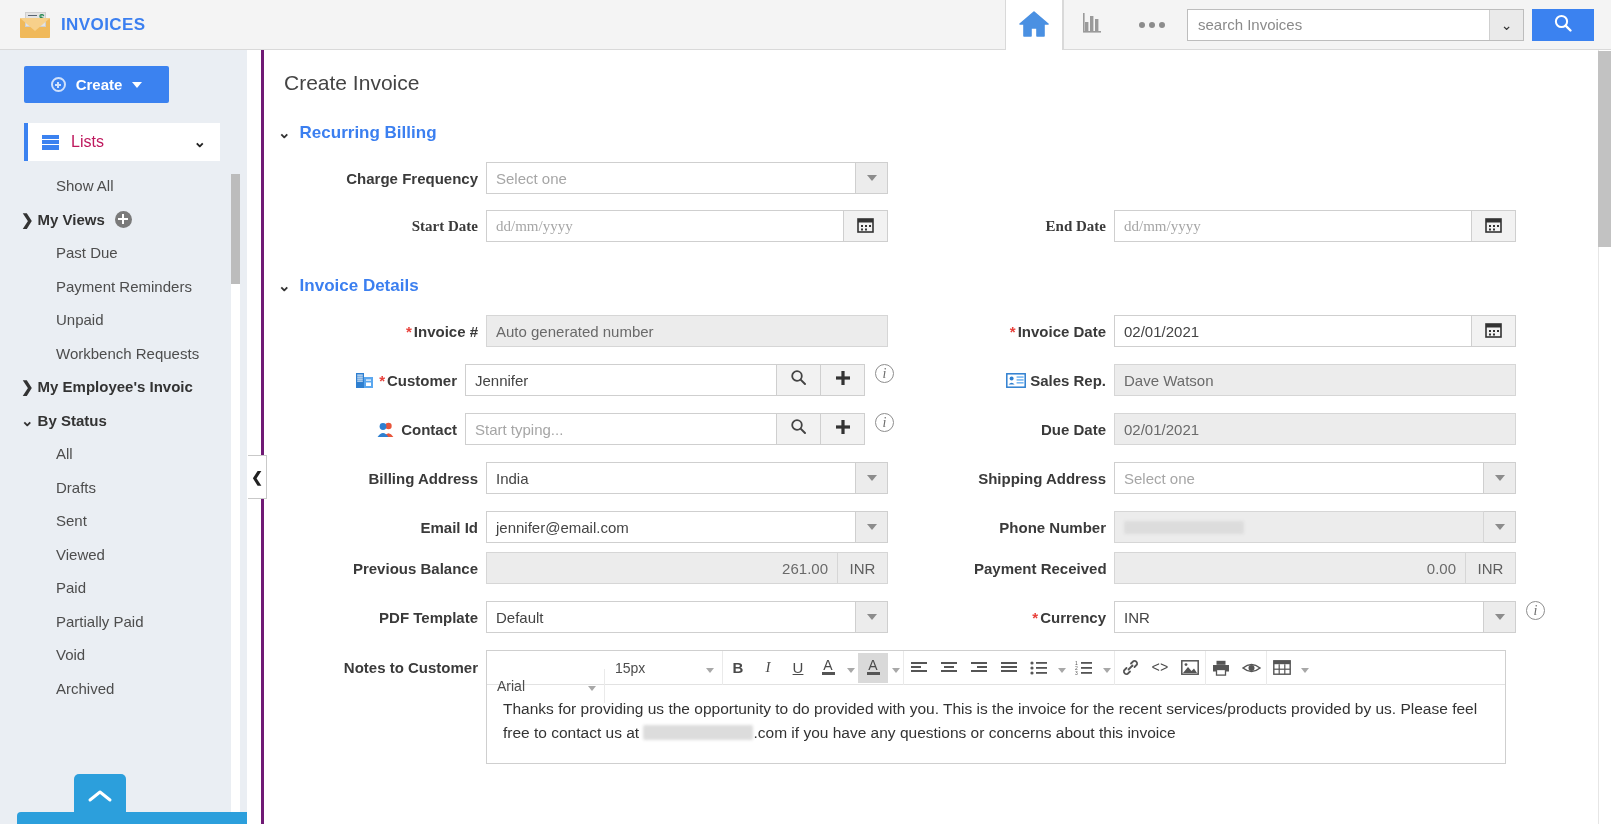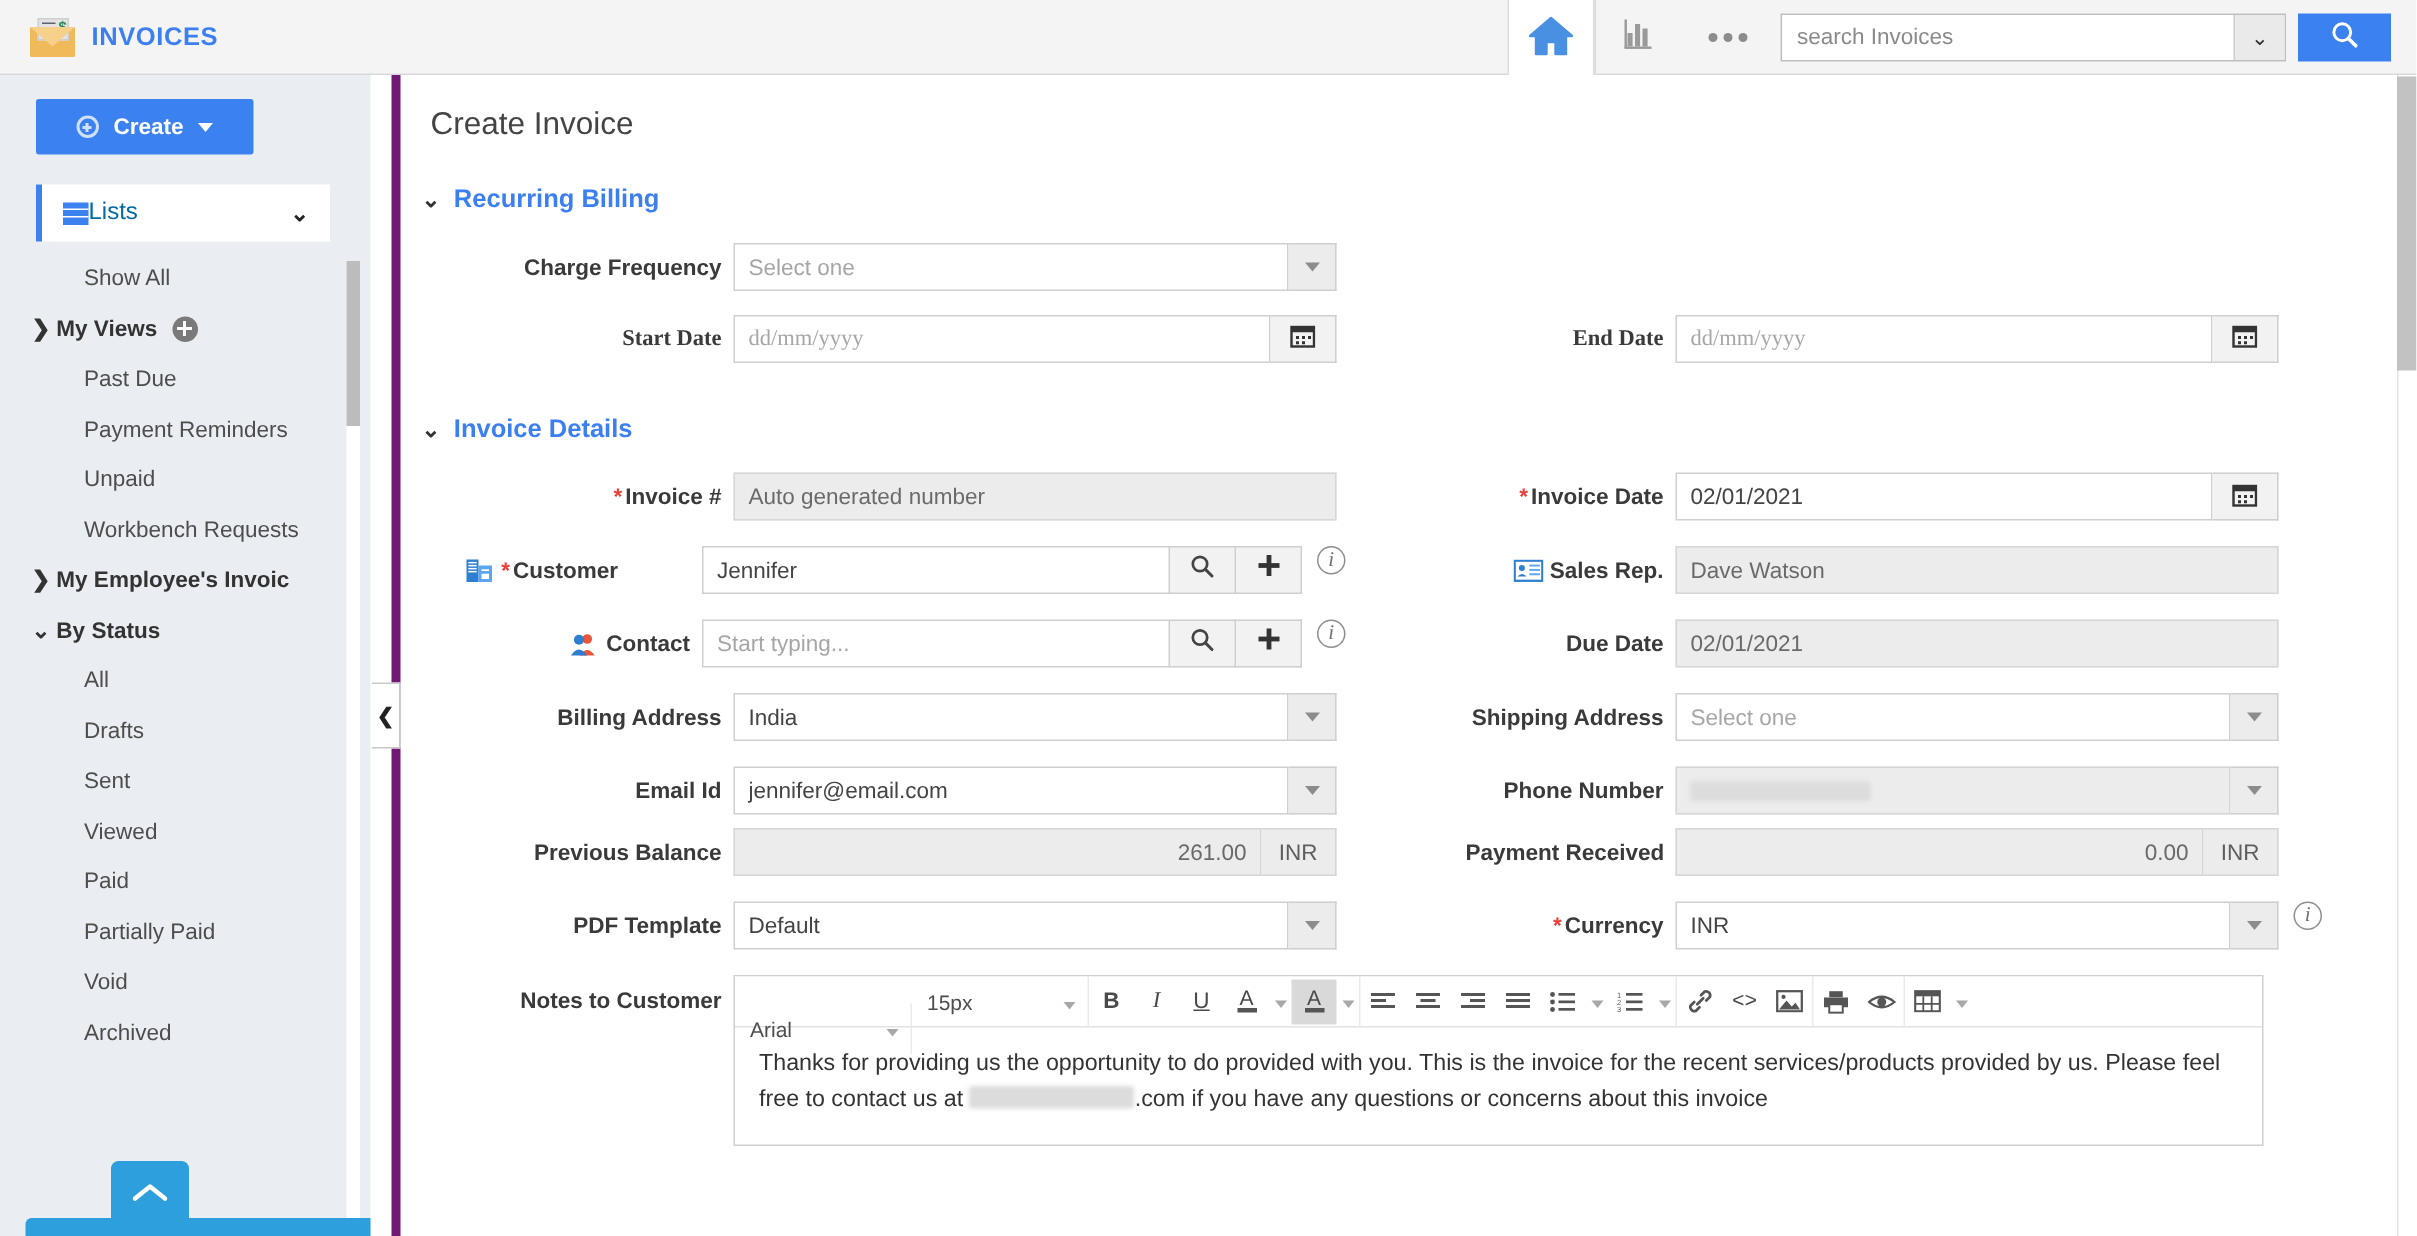--- a/index.html
+++ b/index.html
@@ -104,21 +104,21 @@
   }
   .grid-icon {
     width:17px; height:15px; background:#3b82f0; position:relative; flex:none;
   }
   .grid-icon::before{
     content:""; position:absolute; left:0; top:4px; width:17px; height:1.5px; background:#fff;
   }
   .grid-icon::after{
     content:""; position:absolute; left:0; top:9px; width:17px; height:1.5px; background:#fff;
   }
-  .lists-label { color:#0369a1; font-size:16px; }
+  .lists-label { color:#be185d; font-size:16px; margin-left:12px; }
   .lists-chev { margin-left:auto; margin-right:14px; font-weight:bold; font-size:15px; color:#222; }
 
   .nav { margin-top:8px; }
   .nav-row {
     display:flex; align-items:center; padding:7px 0 7px 24px;
     font-size:15px; color:#4d4d4d; cursor:pointer; line-height:1.3;
   }
   .nav-row.indent-1 { padding-left:56px; }
   .nav-row.group { color:#333; font-weight:bold; padding-left:38px; }
   .nav-row.group .arw { margin-left:-17px; margin-right:4px; font-weight:bold; }
@@ -151,21 +151,21 @@
   .collapse-handle {
     position:absolute; left:248px; top:455px; width:19px; height:44px;
     background:#fff; border:1px solid #c9c9c9; border-left:none;
     display:flex; align-items:center; justify-content:center;
     font-weight:bold; font-size:14px; color:#222; cursor:pointer; z-index:5;
   }
 
   
   .main {
     position:absolute; left:261px; top:50px; width:1337px; height:774px;
-    background:#fff; border-left:6px solid #701a75; overflow:hidden;
+    background:#fff; border-left:3px solid #701a75; overflow:hidden;
   }
   .page-title { margin:21px 0 0 20px; font-size:21px; color:#444; }
 
   .section-head {
     display:flex; align-items:center; gap:9px; margin:28px 0 0 14px;
     color:#3b7ff0; font-size:17px; font-weight:bold; cursor:pointer;
   }
   .chev { color:#333; font-weight:bold; font-size:15px; }
 
   .row { display:flex; align-items:center; margin-top:15px; }
@@ -513,21 +513,21 @@
             <rect x="2.2" y="6.6" width="5.6" height="1" fill="#fff"></rect>
             <rect x="2.2" y="8.6" width="5.6" height="1" fill="#fff"></rect>
             <rect x="11" y="7.5" width="5" height="1.2" fill="#fff"></rect>
             <rect x="11" y="10.5" width="5" height="3.5" fill="#fff"></rect>
           </svg>
         </span>
         <span class="req">*</span>
           <span>Customer</span>
       </div>
       <div class="fld">
-        <div class="inp" style="width:312px;margin-left:48px;">Jennifer</div>
+        <div class="inp" style="width:312px;">Jennifer</div>
         <div class="sq-btn">
           <span>
             <svg width="17" height="17" viewBox="0 0 17 17">
                 <circle cx="7" cy="7" r="4.8" fill="none" stroke="#444" stroke-width="1.8"></circle>
                 <line x1="10.6" y1="10.6" x2="15" y2="15" stroke="#444" stroke-width="2" stroke-linecap="round"></line>
               </svg>
           </span>
         </div>
         <div class="sq-btn">
           <span>

